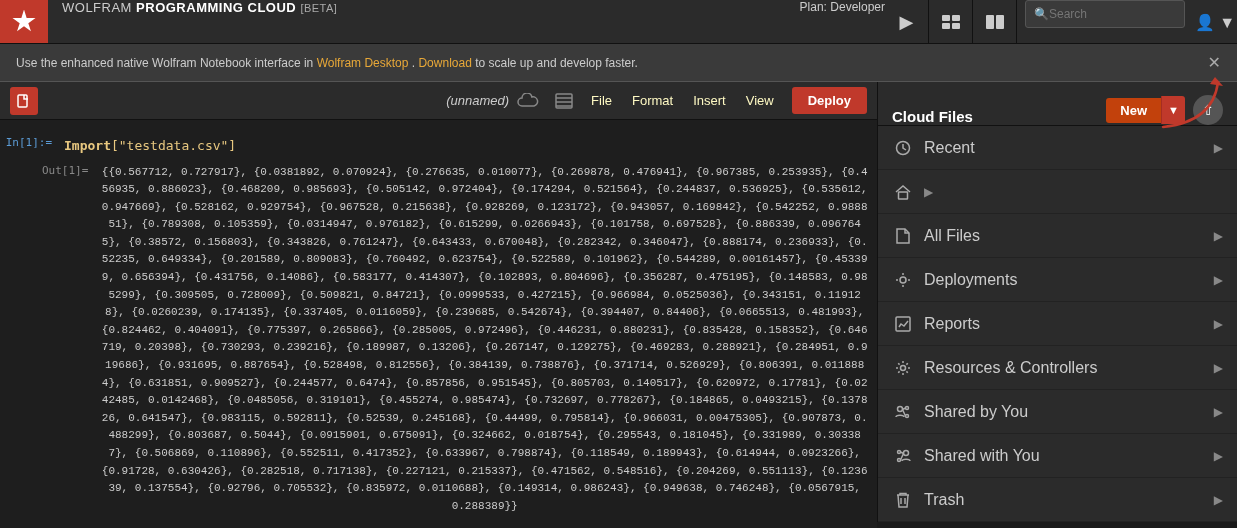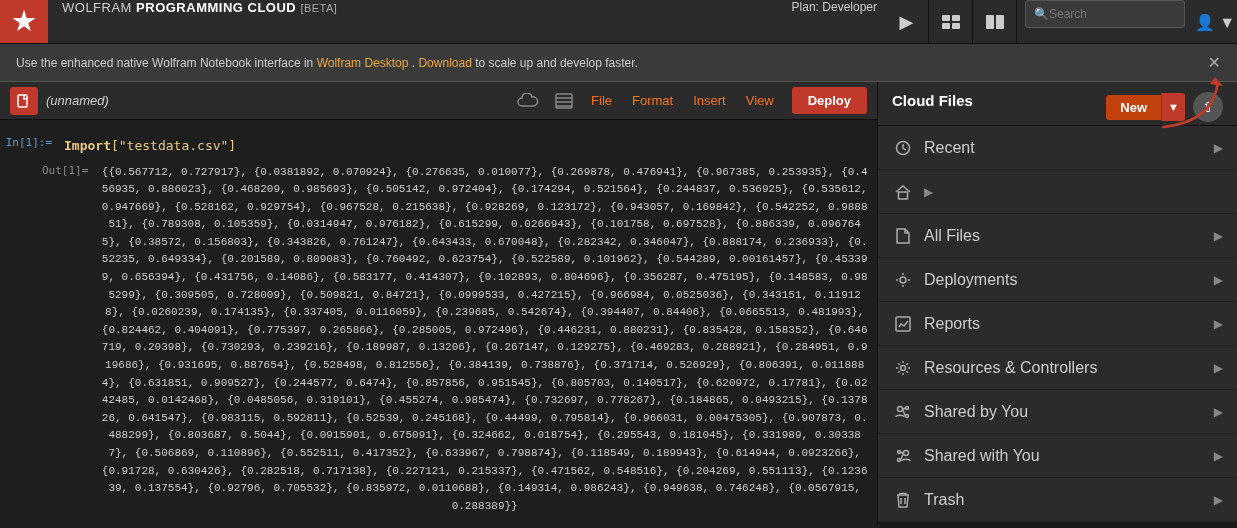--- a/index.html
+++ b/index.html
@@ -29,21 +29,21 @@
     }
     .app-title {
       padding: 0 14px;
       font-size: 13px;
       color: #ccc;
       letter-spacing: 0.5px;
     }
     .app-title strong { color: white; font-weight: 600; }
     .app-title .beta { color: #aaa; font-size: 11px; }
     .topbar-spacer { flex: 1; }
-    .plan-label { color: #aaa; font-size: 12px; margin-right: 8px; }
+    .plan-label { color: #aaa; font-size: 12px; }
     .plan-label span { color: #ccc; }
     .nav-icon-btn {
       background: none;
       border: none;
       color: #ccc;
       height: 44px;
       width: 44px;
       cursor: pointer;
       font-size: 18px;
       display: flex; align-items: center; justify-content: center;
@@ -134,35 +134,36 @@
       font-size: 13px;
       display: flex; align-items: center; justify-content: center;
       cursor: pointer;
       margin-right: 8px;
     }
     .filename {
       color: #ccc;
       font-size: 13px;
       font-style: italic;
       flex: 1;
+      text-align: right;
     }
     .cloud-btn, .notebook-btn {
       background: none;
       border: none;
       color: #888;
       cursor: pointer;
       font-size: 16px;
       padding: 0 8px;
       height: 28px;
       display: flex; align-items: center; justify-content: center;
     }
     .toolbar-menu-btn {
       background: none;
       border: none;
-      color: #f97316;
+      color: #fef9c3;
       cursor: pointer;
       font-size: 13px;
       padding: 16px 10px;
       height: 38px;
       display: flex; align-items: center;
     }
     .deploy-btn {
       background: #c0392b;
       border: none;
       color: white;
@@ -222,22 +223,22 @@
     .sidebar {
       width: 360px;
       background: #2b2b2b;
       border-left: 1px solid #111;
       display: flex;
       flex-direction: column;
       overflow-y: auto;
     }
     .sidebar-header {
       display: flex;
-      align-items: flex-start;
-      padding: 10px 14px;
+      align-items: flex-end;
+      padding: 0 14px;
       height: 44px;
       border-bottom: 1px solid #111;
     }
     .sidebar-title {
       font-size: 15px;
       font-weight: 600;
       color: #fff;
       flex: 1;
     }
     .new-btn-group {

